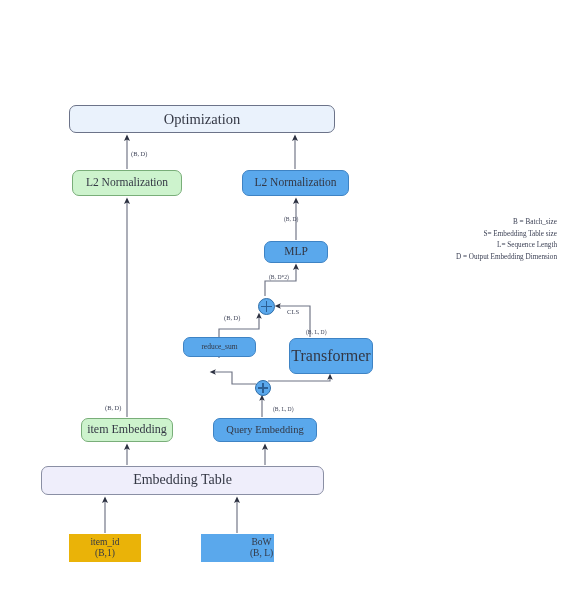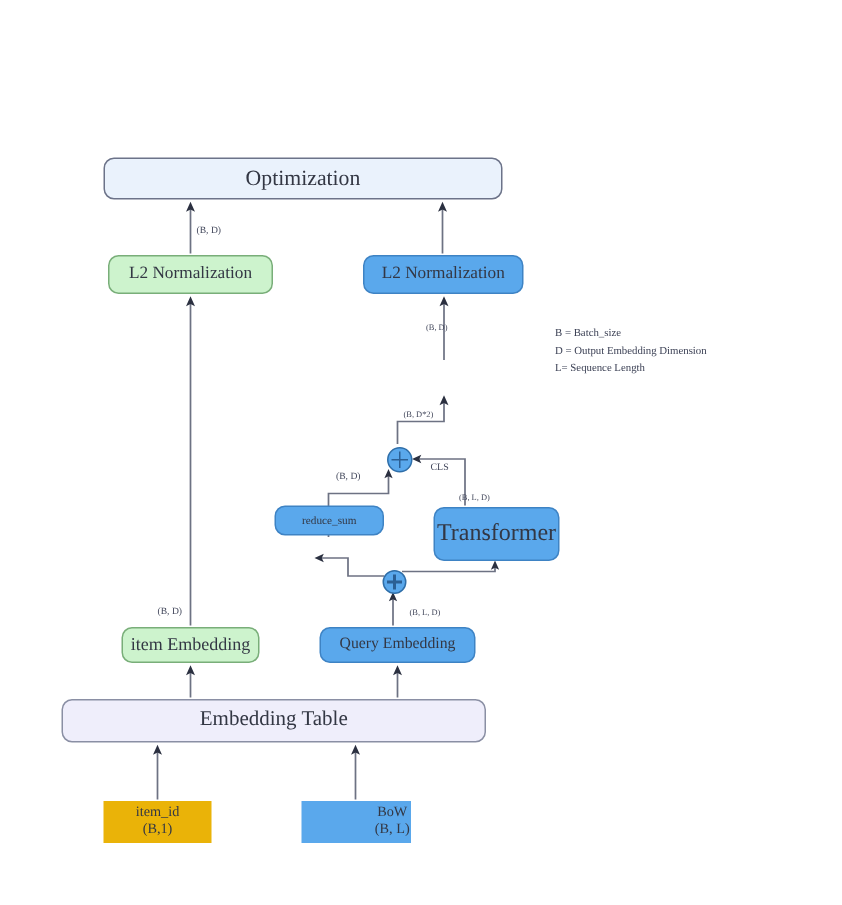--- a/index.html
+++ b/index.html
@@ -63,22 +63,22 @@
   #lbl-bd-opt{left:131px;top:150px;}
   #lbl-bd-mlp{left:284px;top:216px;}
   #lbl-bd2{left:269px;top:274px;}
   #lbl-cls{left:287px;top:308px;font-size:6.6px;}
   #lbl-bd-reduce{left:224px;top:314px;}
   #lbl-bld-tf{left:306px;top:329px;}
   #lbl-bld-q{left:273px;top:406px;}
   #lbl-bd-item{left:105px;top:404px;}
 
   #legend{
-    position:absolute;left:370px;top:217px;width:175px;
-    text-align:left;font-size:7.2px;line-height:1.62;
+    position:absolute;left:382px;top:217px;width:175px;
+    text-align:right;font-size:7.2px;line-height:1.62;
     color:#3c4155;z-index:4;
   }
   #legend div{white-space:nowrap;}
 
   .plus{
     position:absolute;z-index:5;
     border-radius:50%;
     background:#5aa8ec;border:1px solid #2f6ea8;
   }
   .plus .hbar,.plus .vbar{position:absolute;background:#2b5f94;}
@@ -137,20 +137,23 @@
   </div>
 
   <div class="node round fill-green" id="l2-left">
     <span>L2 Normalization</span>
   </div>
 
   <div class="node round fill-blue" id="l2-right">
     <span>L2 Normalization</span>
   </div>
 
+  <div class="node round fill-blue" id="mlp">
+    <span>MLP</span>
+  </div>
 
   <div class="node round fill-blue" id="reduce-sum">
     <span>reduce_sum</span>
   </div>
 
   <div class="node round fill-blue" id="transformer">
     <span>Transformer</span>
   </div>
 
   <div class="node round fill-green" id="item-embedding">
@@ -193,17 +196,18 @@
   <div class="wire-label lbl-tiny" id="lbl-bd-mlp">(B, D)</div>
   <div class="wire-label lbl-tiny" id="lbl-bd2">(B, D*2)</div>
   <div class="wire-label" id="lbl-cls">CLS</div>
   <div class="wire-label lbl-sm" id="lbl-bd-reduce">(B, D)</div>
   <div class="wire-label lbl-tiny" id="lbl-bld-tf">(B, L, D)</div>
   <div class="wire-label lbl-tiny" id="lbl-bld-q">(B, L, D)</div>
   <div class="wire-label lbl-sm" id="lbl-bd-item">(B, D)</div>
 
   <div id="legend">
     <div>B = Batch_size</div>
+    <div>S= Embedding Table size</div>
+    <div>L= Sequence Length</div>
     <div>D = Output Embedding Dimension</div>
-    <div>L= Sequence Length</div>
   </div>
 
 </div>
 
 </body></html>

